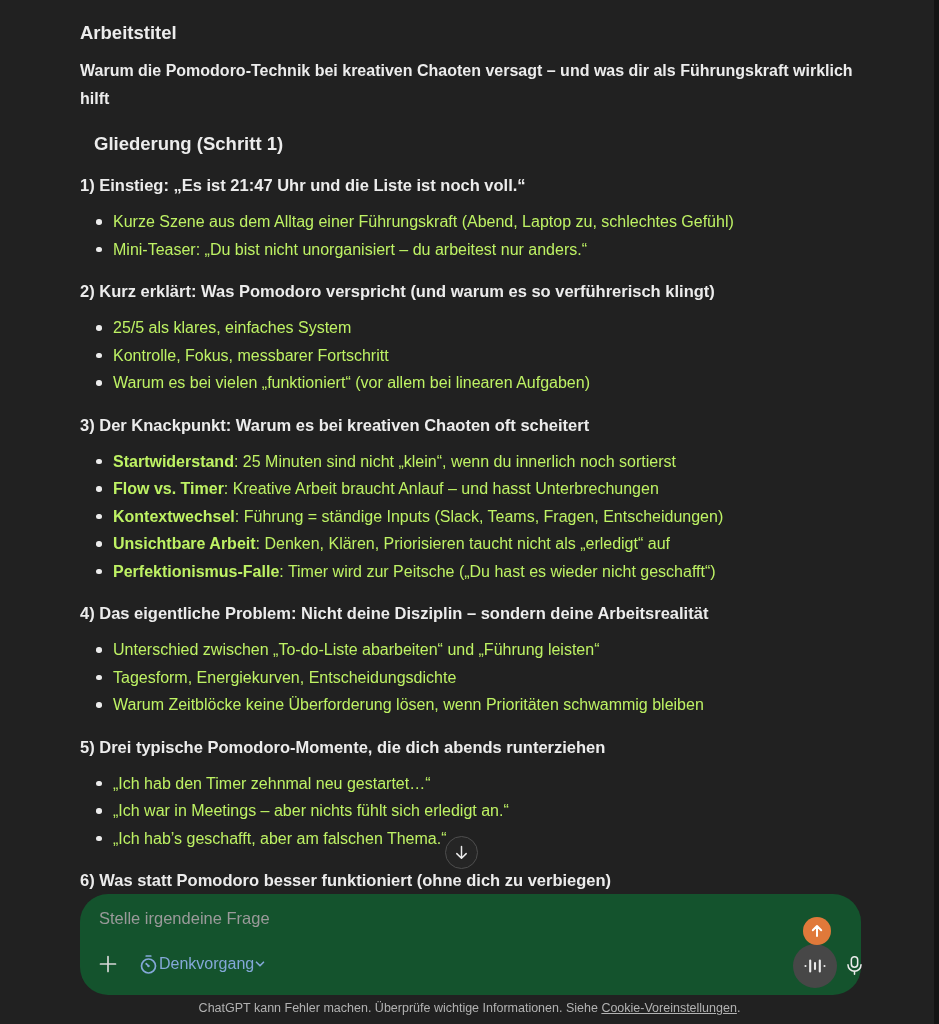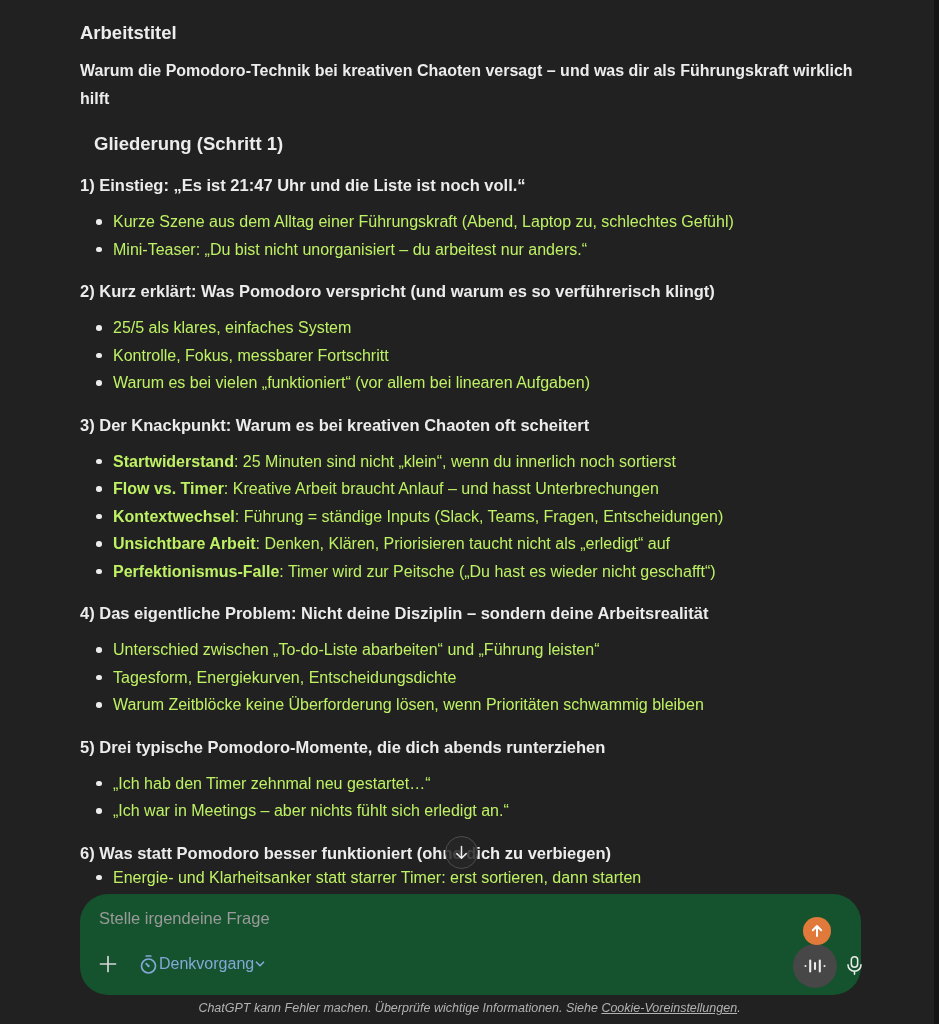--- a/index.html
+++ b/index.html
@@ -53,21 +53,21 @@
     justify-content:center;padding:0;
   }
   .send-btn{
     position:absolute;left:723px;top:23px;width:28px;height:28px;border-radius:50%;
     border:none;cursor:pointer;display:flex;align-items:center;justify-content:center;
     padding:0;
   }
 
   .footer{
     position:absolute;left:0;top:1001px;width:939px;text-align:center;
-    font-size:12.5px;color:#b2b2b2;z-index:7;font-style:italic;
+    font-size:12.5px;color:#b2b2b2;z-index:7;
   }
   .footer a{color:#b2b2b2;text-decoration:underline;cursor:pointer;}
 </style>
 </head>
 <body>
 
 <div class="page">
 
   <div class="content">
     <div class="doc-title">Arbeitstitel</div>
@@ -96,20 +96,21 @@
         <div class="section-heading">4) Das eigentliche Problem: Nicht deine Disziplin – sondern deine Arbeitsrealität</div>
         <ul class="bullet-list">
           <li>Unterschied zwischen „To-do-Liste abarbeiten“ und „Führung leisten“</li>
           <li>Tagesform, Energiekurven, Entscheidungsdichte</li>
           <li>Warum Zeitblöcke keine Überforderung lösen, wenn Prioritäten schwammig bleiben</li>
         </ul>
         <div class="section-heading">5) Drei typische Pomodoro-Momente, die dich abends runterziehen</div>
         <ul class="bullet-list">
           <li>„Ich hab den Timer zehnmal neu gestartet…“</li>
           <li>„Ich war in Meetings – aber nichts fühlt sich erledigt an.“</li>
+          <li>„Ich hab’s geschafft, aber am falschen Thema.“</li>
         </ul>
         <div class="section-heading">6) Was statt Pomodoro besser funktioniert (ohne dich zu verbiegen)</div>
         <ul class="bullet-list partial">
           <li>Energie- und Klarheitsanker statt starrer Timer: erst sortieren, dann starten</li>
         </ul>
       </div>
   </div>
 
   <button class="scroll-down">
     <span style="display:flex">

